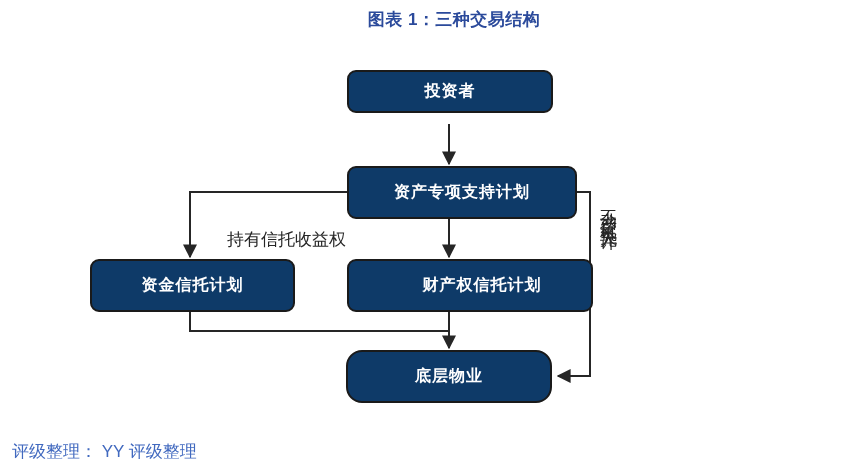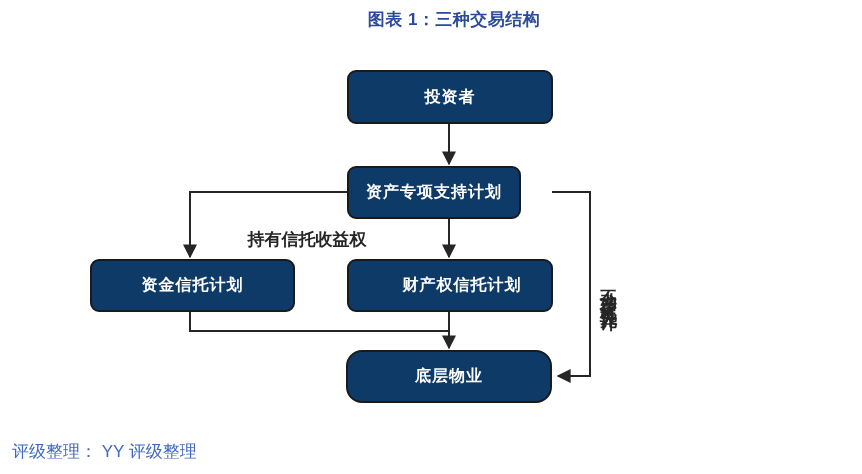--- a/index.html
+++ b/index.html
@@ -30,31 +30,30 @@
     border-radius:9px;
     color:#ffffff;
     font-size:16px;
     font-weight:bold;
     letter-spacing:1px;
     display:flex;
     align-items:center;
     justify-content:center;
     text-align:center;
   }
-  .node-investor{left:347px;top:70px;width:206px;height:54px;}
-  .node-absp{left:347px;top:166px;width:174px;height:53px;}
+  .node-investor{left:347px;top:70px;width:206px;height:43px;}
+  .node-absp{left:347px;top:166px;width:230px;height:53px;}
   .node-capital-trust{left:90px;top:259px;width:205px;height:53px;}
-  .node-property-trust{left:347px;top:259px;width:206px;height:53px;padding-left:24px;}
+  .node-property-trust{left:347px;top:259px;width:246px;height:53px;padding-left:24px;}
   .node-underlying{left:346px;top:350px;width:206px;height:53px;border-radius:16px;}
   .edge-label{
     position:absolute;
     color:#262626;
     font-size:17px;
-    font-weight:bold;
-    text-align:center;
+    font-weight:normal;
   }
   .label-hold{left:227px;top:228px;width:160px;}
   .label-mortgage{left:278px;top:340px;width:80px;}
   .label-registration{
     left:596px;top:196px;
     height:186px;width:24px;
     writing-mode:vertical-rl;
     text-orientation:upright;
     letter-spacing:3px;
     font-size:17px;

